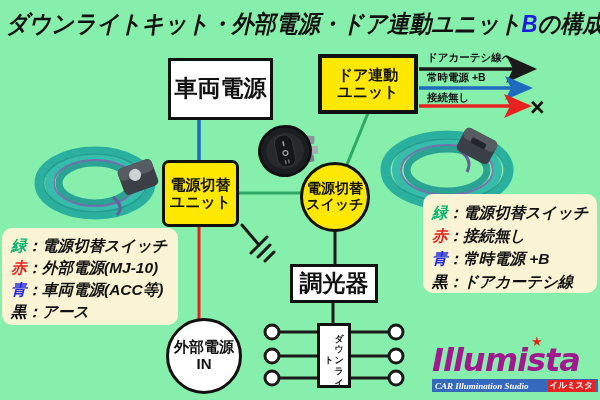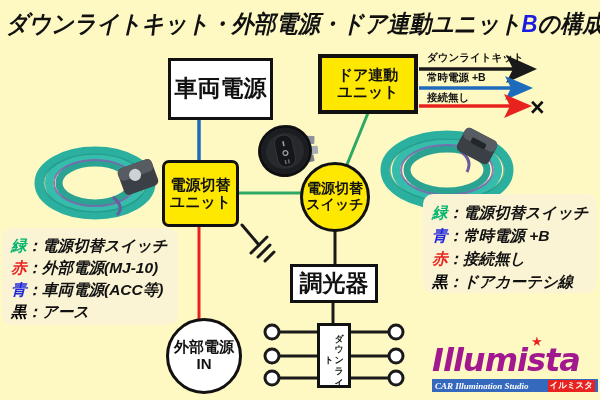--- a/index.html
+++ b/index.html
@@ -1,17 +1,17 @@
 <!DOCTYPE html>
 <html><head>
 <meta charset="utf-8">
 <style>
   html,body{margin:0;padding:0;background:#fff;}
   #canvas{
-    position:relative;width:600px;height:400px;background:#fef9c3;overflow:hidden;
+    position:relative;width:600px;height:400px;background:#86efac;overflow:hidden;
     font-family:"Liberation Sans",sans-serif;color:#111;
   }
   .abs{position:absolute;}
   
   #title{
     left:6px;top:8px;width:592px;font-size:24px;font-weight:bold;font-style:italic;
     letter-spacing:0px;white-space:nowrap;transform:scaleX(.92);transform-origin:left top;
     color:#111;
   }
   #title .hl{color:#1c1ce0;}
@@ -180,36 +180,36 @@
 
     <div class="abs node" id="ext-power">
       <div>外部電源</div>
       <div>IN</div>
     </div>
 
     <div class="abs node" id="downlight-block">
       <div class="vtext">ダウンライト</div>
     </div>
 
-    <div class="abs arrow-label" id="lbl-courtesy">ダウンライトキット</div>
+    <div class="abs arrow-label" id="lbl-courtesy">ドアカーテシ線へ</div>
     <div class="abs arrow-label" id="lbl-constant">常時電源 +B</div>
     <div class="abs arrow-label" id="lbl-noconn">接続無し</div>
     <div class="abs" id="x-mark">×</div>
 
     <div class="abs legend" id="legend-left">
       <div class="lg-line"><span style="color:#00b46e">緑</span><span>：電源切替スイッチ</span></div>
       <div class="lg-line"><span style="color:#e8231f">赤</span><span>：外部電源(MJ-10)</span></div>
       <div class="lg-line"><span style="color:#2228d8">青</span><span>：車両電源(ACC等)</span></div>
       <div class="lg-line"><span style="color:#000000">黒</span><span>：アース</span></div>
     </div>
 
     <div class="abs legend" id="legend-right">
       <div class="lg-line"><span style="color:#00b46e">緑</span><span>：電源切替スイッチ</span></div>
+      <div class="lg-line"><span style="color:#e8231f">赤</span><span>：接続無し</span></div>
       <div class="lg-line"><span style="color:#2228d8">青</span><span>：常時電源 +B</span></div>
-      <div class="lg-line"><span style="color:#e8231f">赤</span><span>：接続無し</span></div>
       <div class="lg-line"><span style="color:#000000">黒</span><span>：ドアカーテシ線</span></div>
     </div>
 
     <div class="abs" id="logo">
       <div class="brand-row">
         <span class="brand">Illumista</span>
         <span class="star">★</span>
       </div>
       <div class="bar">
         <span class="tagline">CAR Illumination Studio</span>

